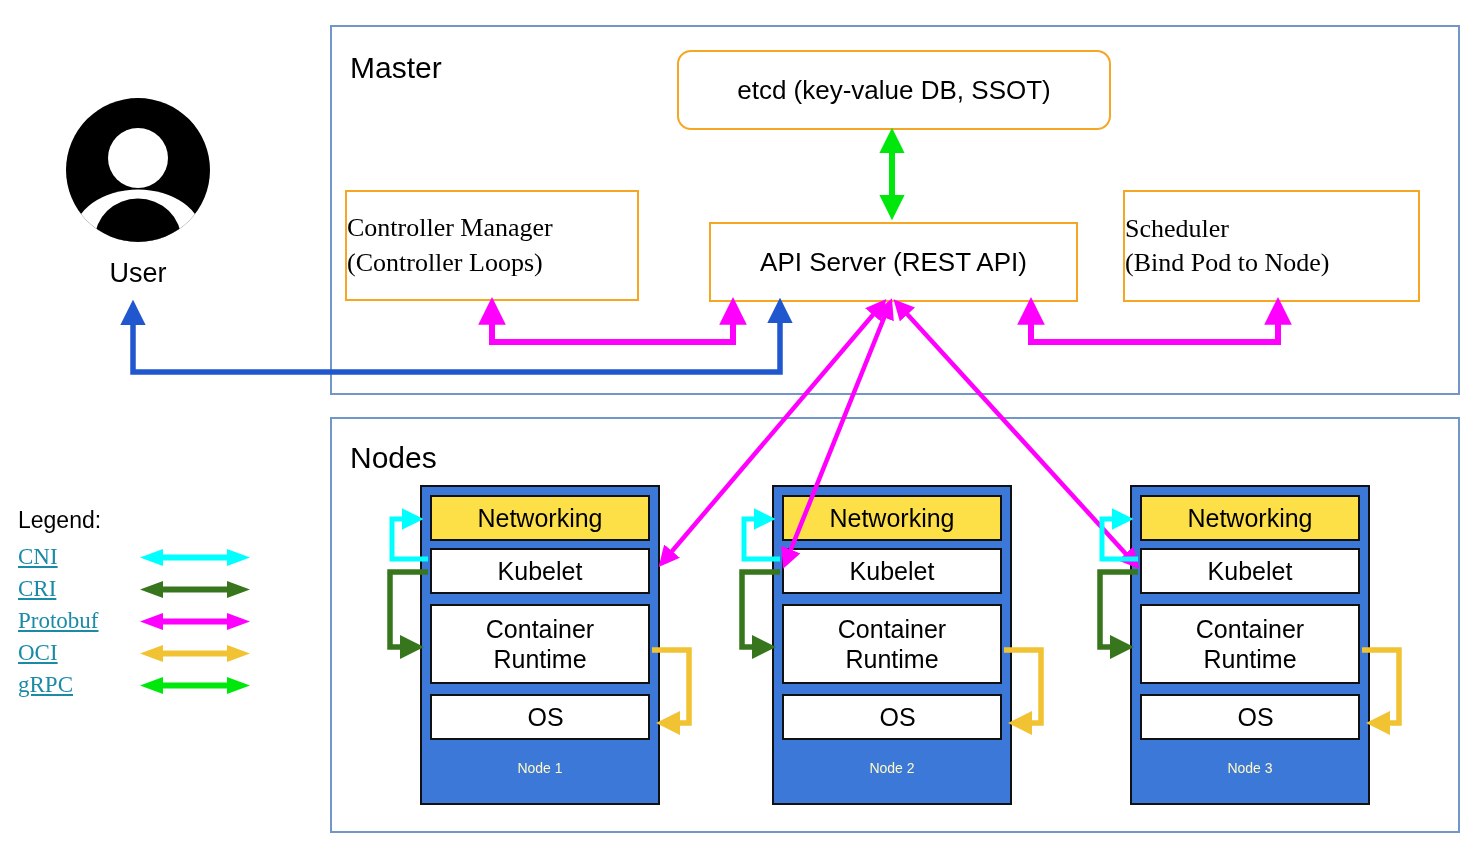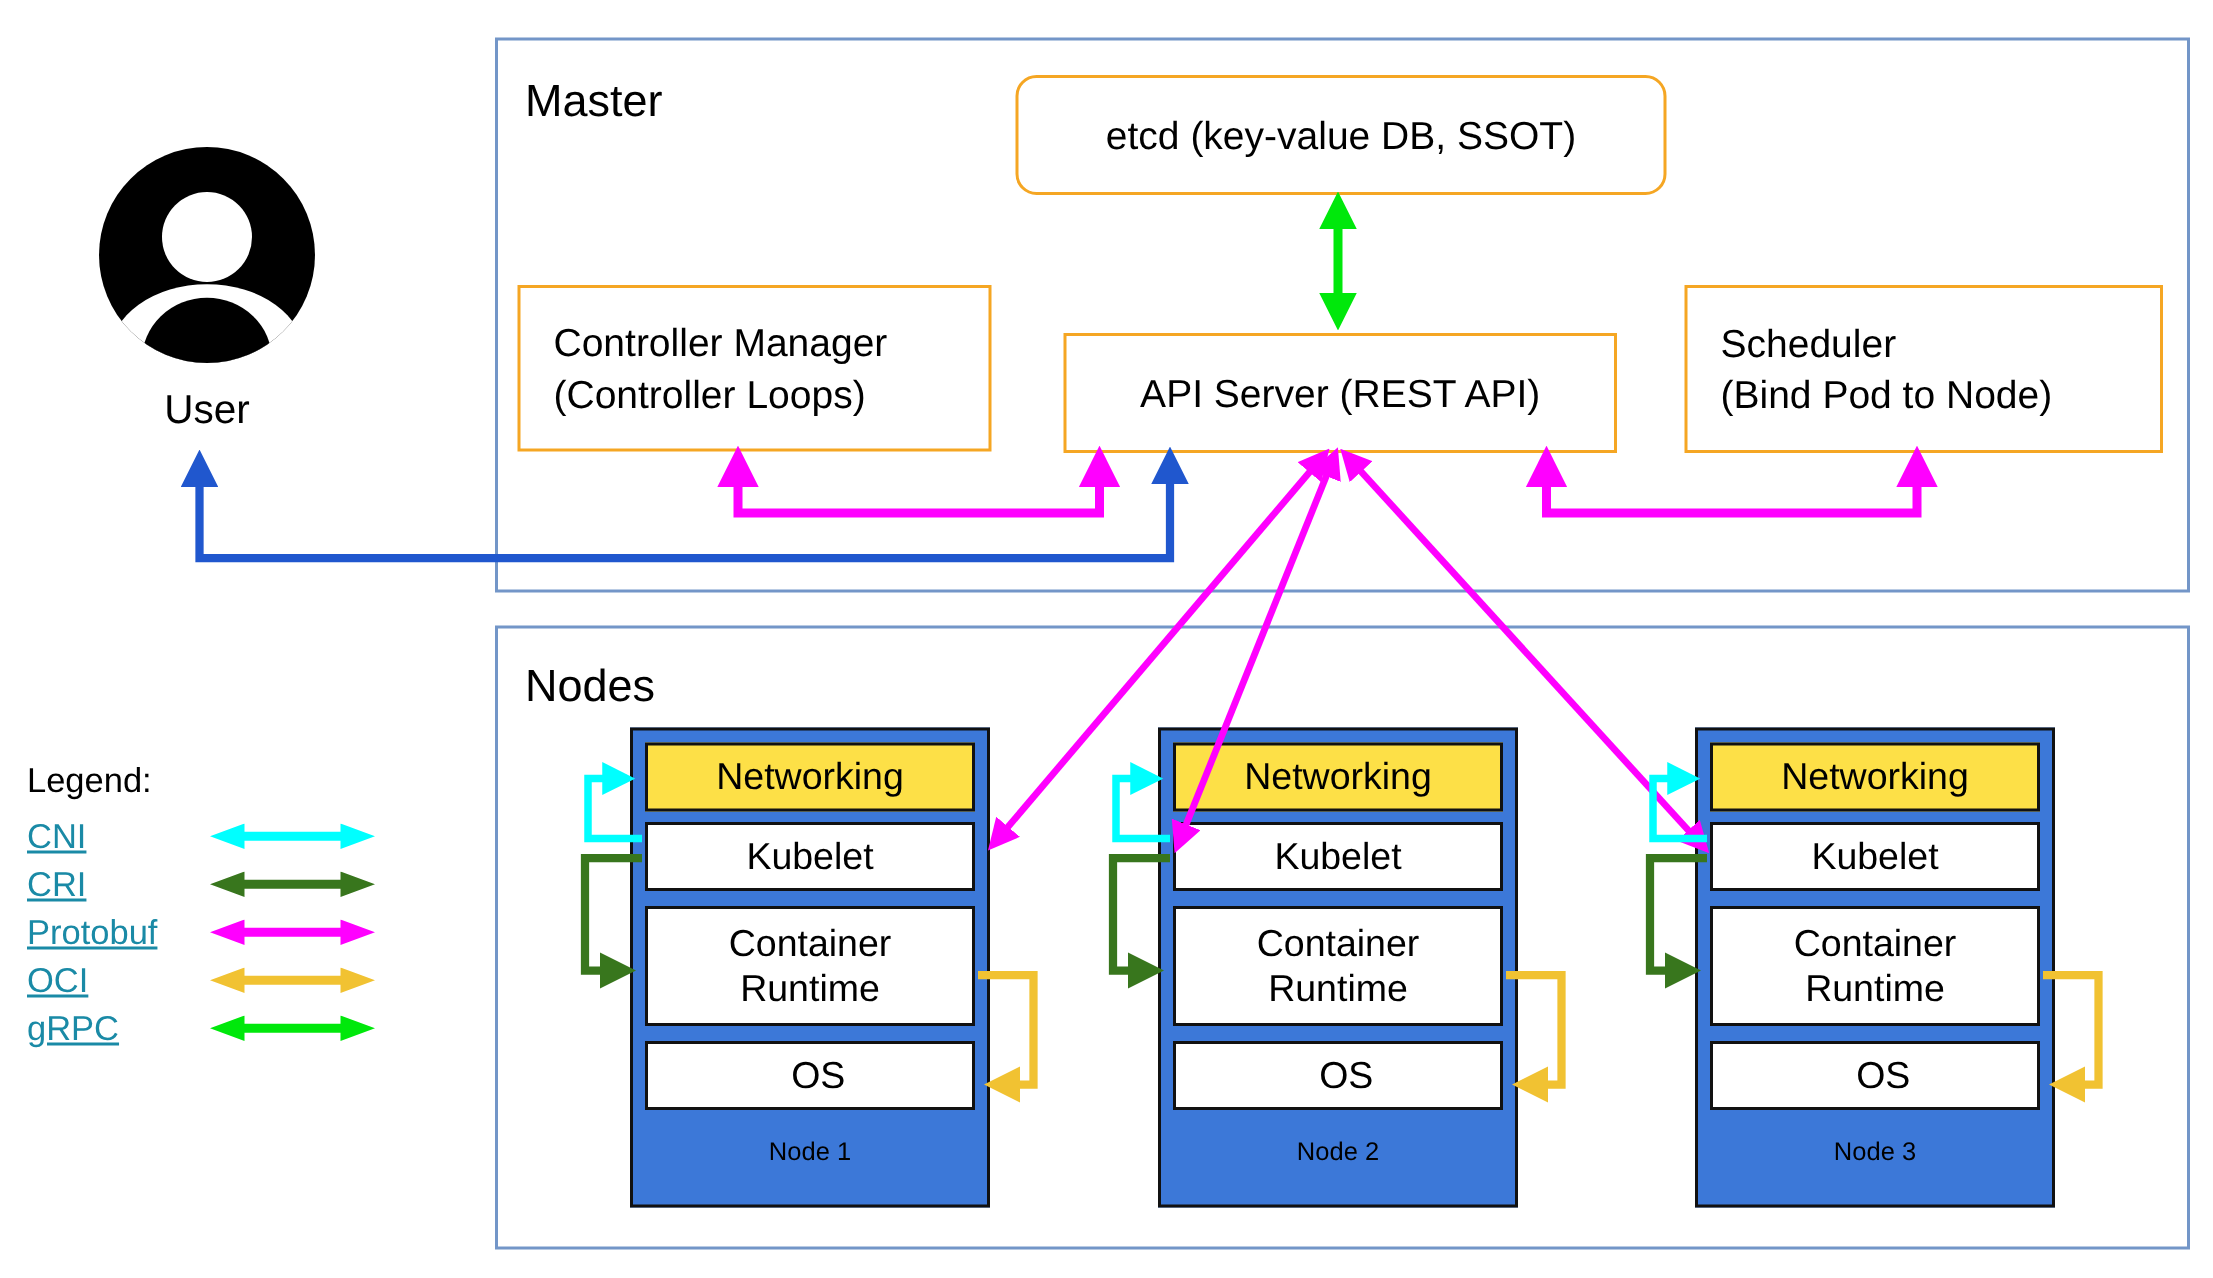--- a/index.html
+++ b/index.html
@@ -2,33 +2,33 @@
 <html><head>
 <meta charset="utf-8">
 <style>
   html,body{margin:0;padding:0;background:#fff;font-family:"Liberation Sans",sans-serif;color:#000;}
   #stage{position:relative;width:1475px;height:852px;background:#fff;overflow:hidden;}
   .abs{position:absolute;}
   .section-box{position:absolute;border:2px solid #7396C8;background:transparent;}
   .section-title{position:absolute;font-size:30px;color:#000;}
   .obox{position:absolute;border:2px solid #F5A623;background:#fff;display:flex;align-items:center;font-size:26px;line-height:1.32;}
   .obox.center{justify-content:center;text-align:center;}
-  .obox.left{padding-left:22px;white-space:pre-line;}
+  .obox.left{white-space:pre-line;font-family:Liberation Serif, serif;}
   .node-card{position:absolute;width:240px;height:320px;background:#3C78D8;border:2px solid #111;box-sizing:border-box;padding:8px;display:flex;flex-direction:column;}
   .layer{border:2px solid #111;background:#fff;display:flex;align-items:center;justify-content:center;font-size:25px;text-align:center;box-sizing:border-box;}
   .layer.networking{background:#fde047;height:46px;margin-bottom:7px;flex:none;}
   .layer.kubelet{height:46px;margin-bottom:10px;flex:none;}
   .layer.runtime{height:80px;margin-bottom:10px;flex:none;white-space:pre-line;line-height:1.2;}
   .layer.os{height:46px;flex:none;padding-left:11px;}
-  .node-label{flex:1;display:flex;align-items:center;justify-content:center;color:#000000;font-size:17px;}
+  .node-label{flex:1;display:flex;align-items:center;justify-content:center;color:#fef9c3;font-size:14px;}
   #user-label{position:absolute;left:68px;top:258px;width:140px;text-align:center;font-size:27px;}
   #legend{position:absolute;left:18px;top:541px;}
   #legend-title{position:absolute;left:18px;top:507px;font-size:23px;}
   .legend-row{height:32px;display:flex;align-items:center;}
-  .legend-link{display:inline-block;width:122px;font-size:23px;color:#1A8AA6;text-decoration:underline;cursor:pointer;}
+  .legend-link{display:inline-block;width:122px;font-size:23px;color:#1A8AA6;text-decoration:underline;cursor:pointer;font-family:Liberation Serif, serif;}
   .legend-arrow{flex:none;}
   #arrows{position:absolute;left:0;top:0;z-index:6;pointer-events:none;}
   svg{display:block;}
 </style>
 </head>
 <body>
 
 <div id="stage">
 
   <div class="section-box" style="left:330px;top:25px;width:1126px;height:366px;">

